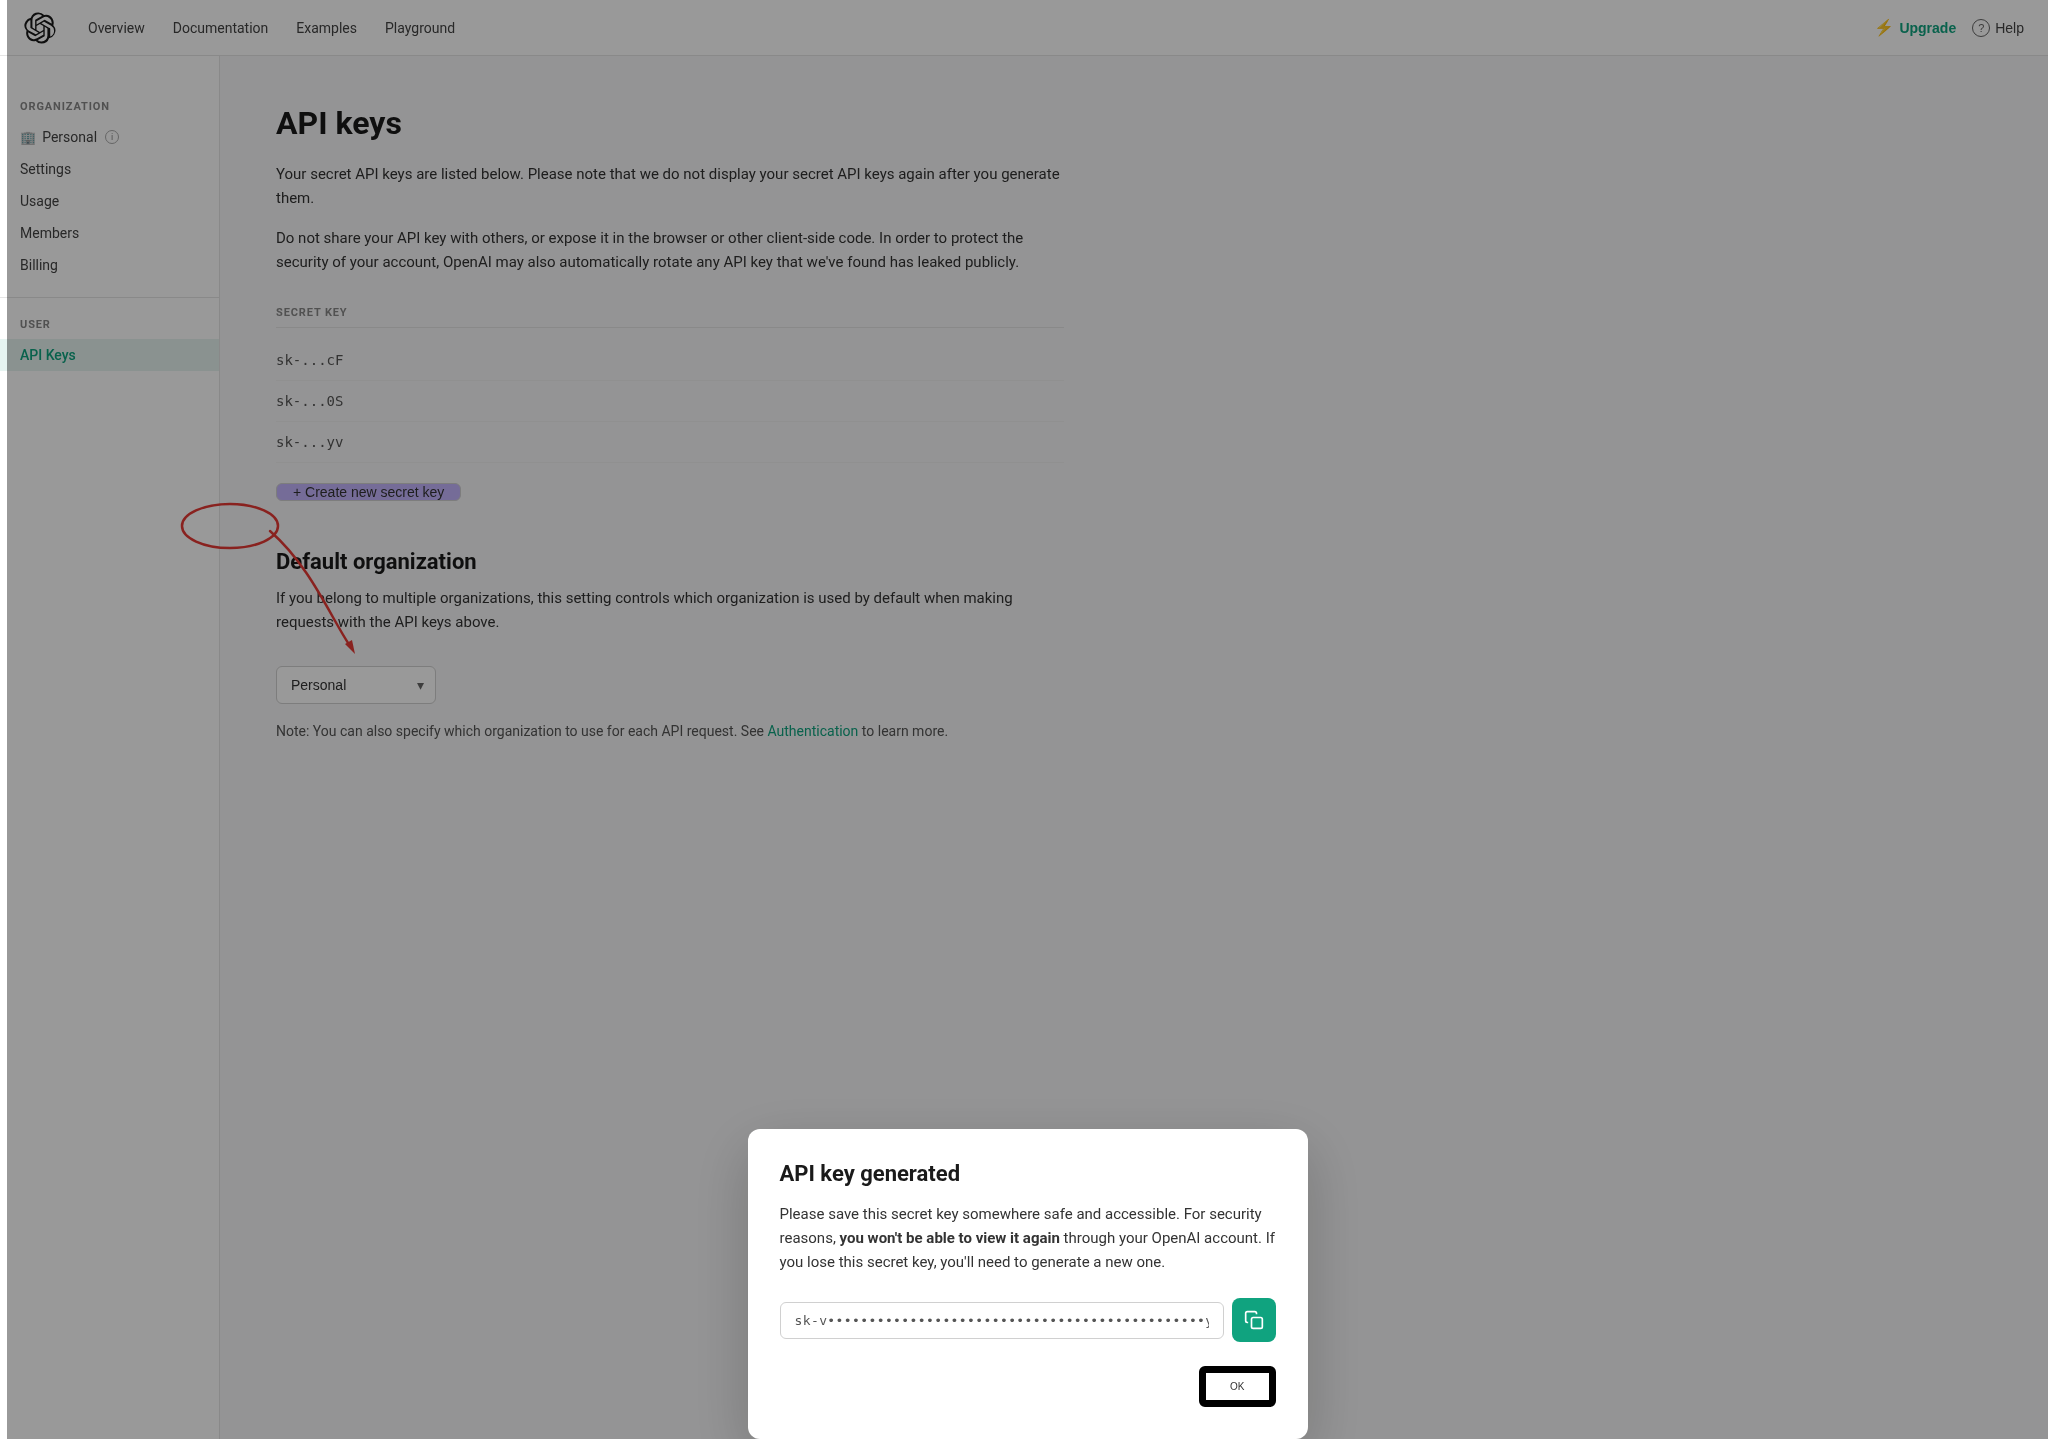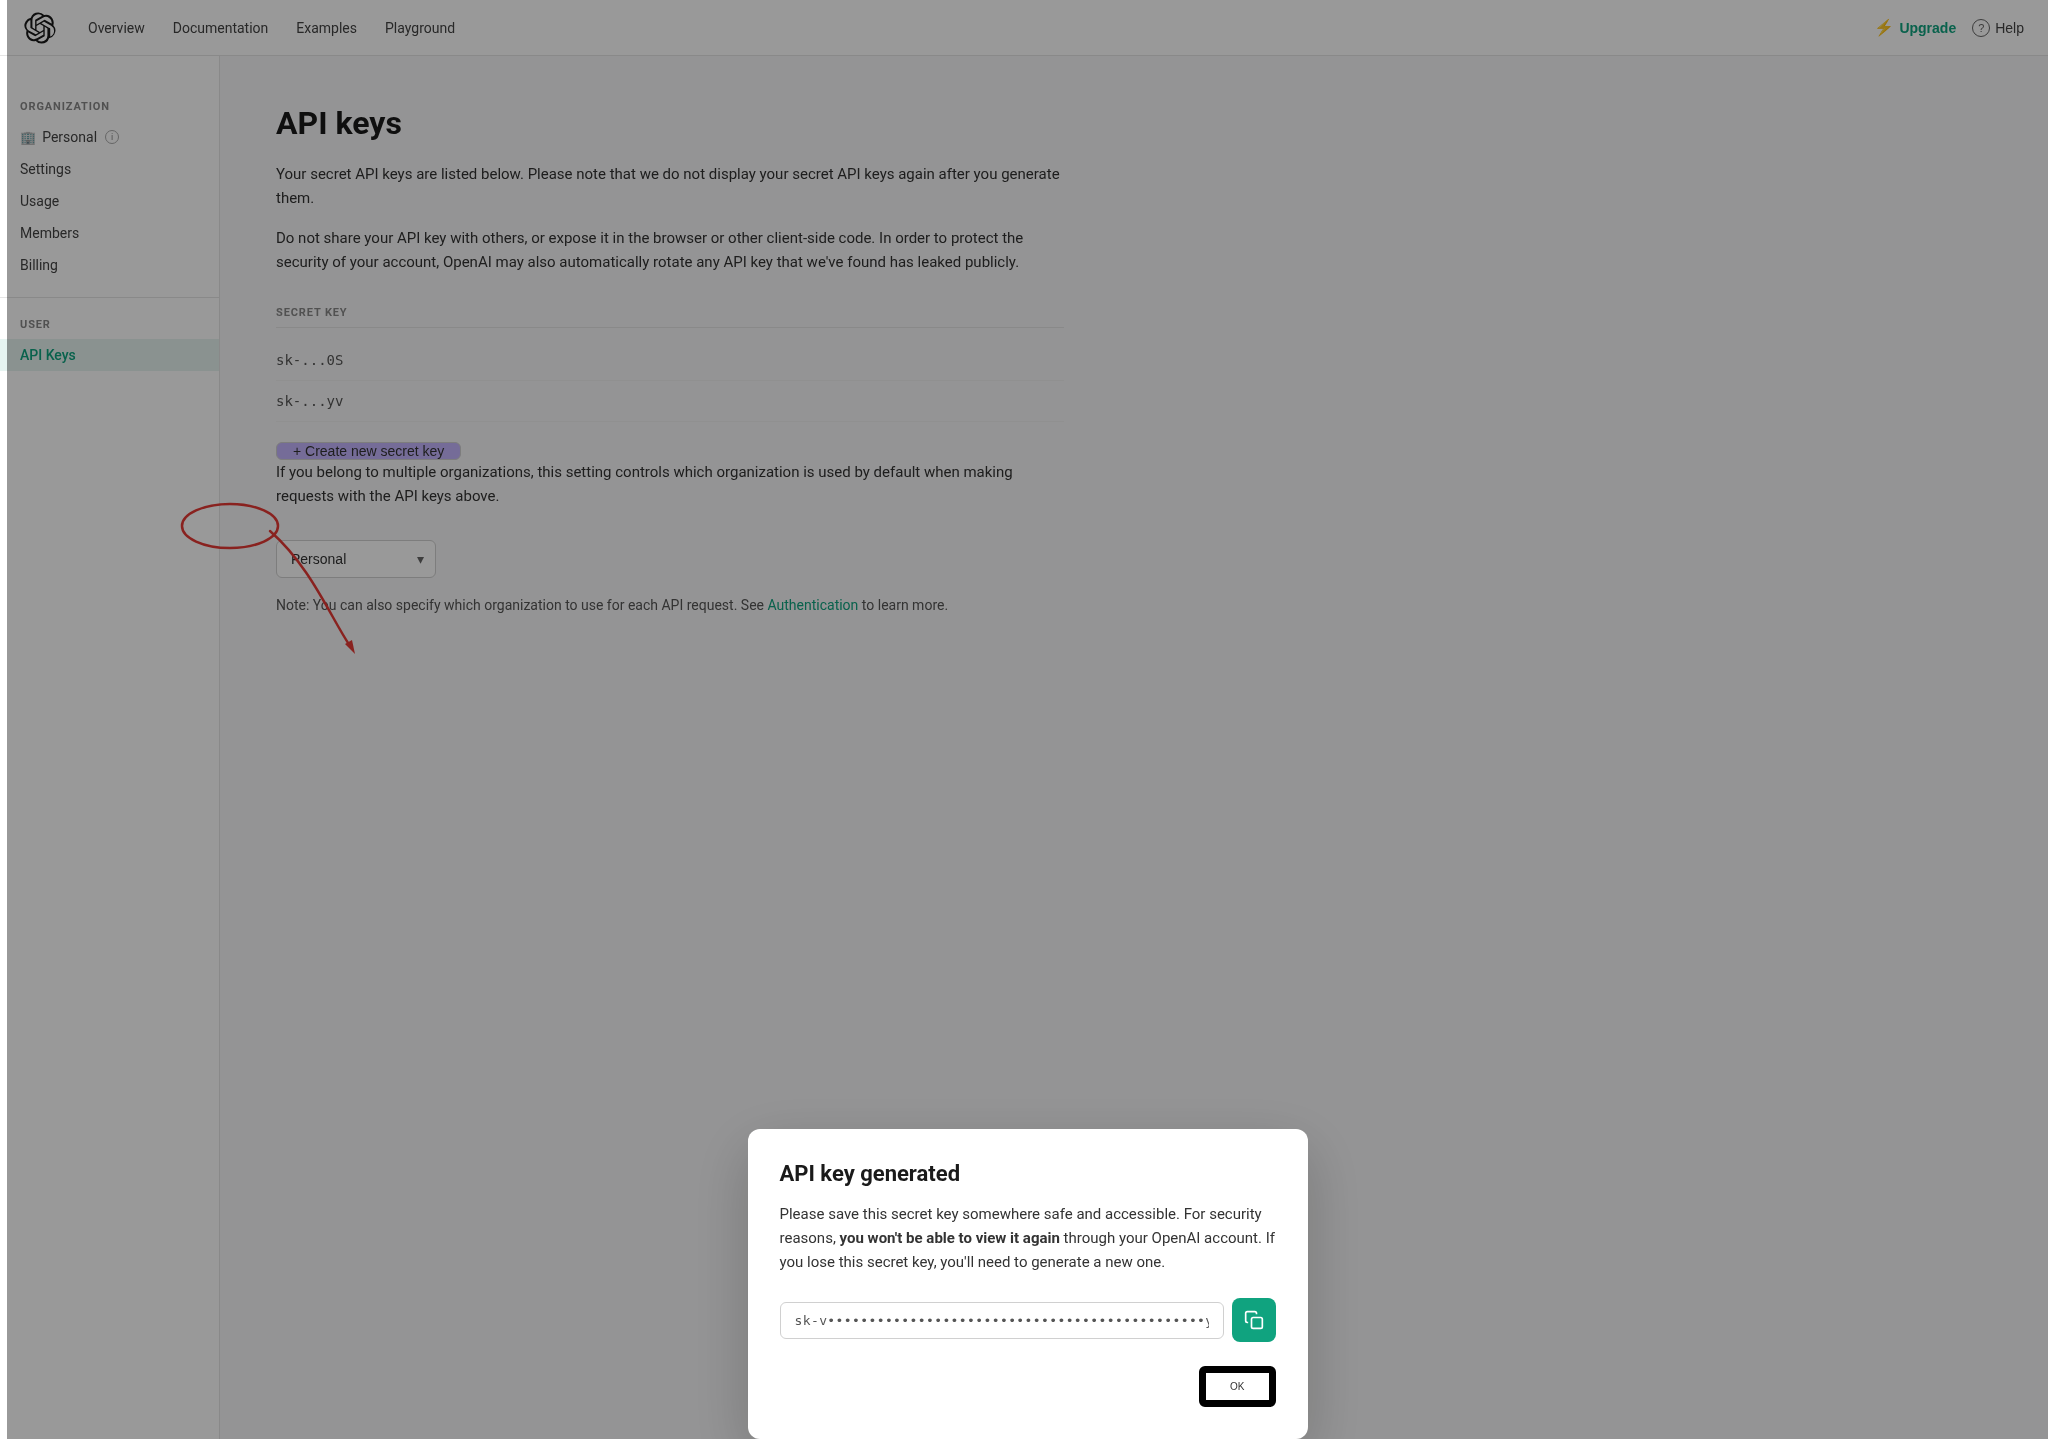--- a/index.html
+++ b/index.html
@@ -348,25 +348,27 @@
     <div class="sidebar-section-label">USER</div>
     <div class="sidebar-item active">API Keys</div>
   </aside>
 
   <main class="main">
     <h1 class="page-title">API keys</h1>
     <p class="description">Your secret API keys are listed below. Please note that we do not display your secret API keys again after you generate them.</p>
     <p class="warning-text">Do not share your API key with others, or expose it in the browser or other client-side code. In order to protect the security of your account, OpenAI may also automatically rotate any API key that we've found has leaked publicly.</p>
 
     <div class="section-label">SECRET KEY</div>
+    <div class="key-row">sk-...cF</div>
     <div class="key-row">sk-...0S</div>
     <div class="key-row">sk-...yv</div>
 
     <button class="create-btn">+ Create new secret key</button>
 
+    <h2 class="section-title">Default organization</h2>
     <p class="description">If you belong to multiple organizations, this setting controls which organization is used by default when making requests with the API keys above.</p>
 
     <div class="select-wrapper">
       <select class="org-select"><option>Personal</option></select>
       <span class="select-arrow">▾</span>
     </div>
 
     <p class="note-text">
       <span>Note: You can also specify which organization to use for each API request. See</span>
       <a class="auth-link">Authentication</a>

